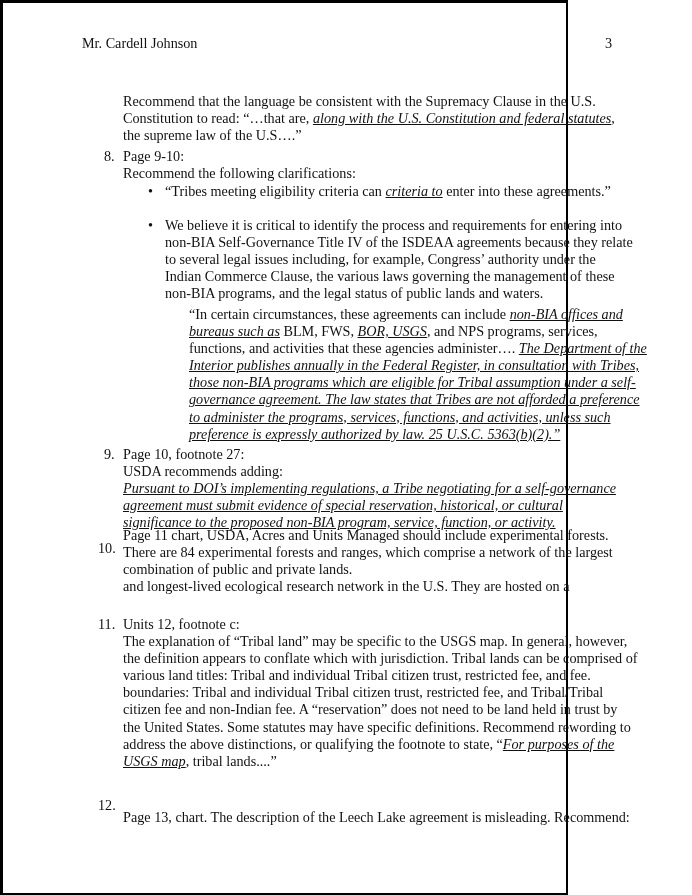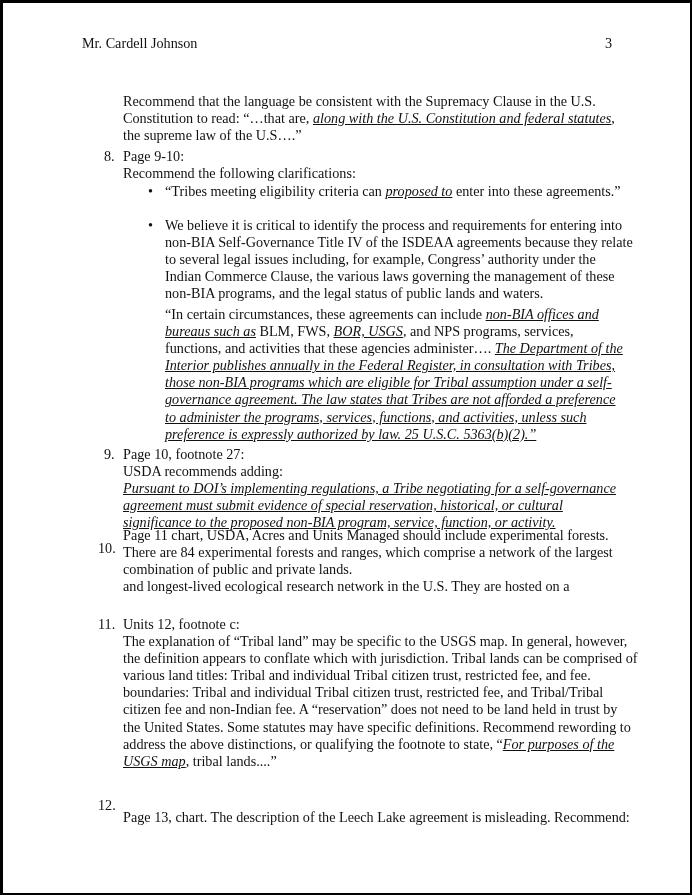--- a/index.html
+++ b/index.html
@@ -1,19 +1,19 @@
 <!DOCTYPE html>
 <html><head>
 <meta charset="utf-8">
 <style>
   html, body { margin: 0; padding: 0; background: #ffffff; }
   body { width: 692px; height: 895px; overflow: hidden; }
   .page {
     position: relative;
-    width: 692px; height: 895px;
+    width: 568px; height: 895px;
     box-sizing: border-box;
     border-top: 3px solid #000; border-left: 3px solid #000;
     border-right: 2px solid #000; border-bottom: 2px solid #000;
     background: #fff;
     font-family: "Liberation Serif", serif;
     font-size: 14.2px;
     line-height: 17.1px;
     color: #111;
   }
   .hdr-name { position: absolute; left: 79px; top: 32px; }
@@ -42,33 +42,33 @@
   </div>
 
   <div class="num" style="top:145px;">8.</div>
   <div class="block" style="top:145px;">
     <p>Page 9-10:</p>
     <p>Recommend the following clarifications:</p>
   </div>
 
   <div class="bullet" style="top:180px;">•</div>
   <div class="btext" style="top:180px;">
-    <p class="nowrap"><span>“Tribes meeting eligibility criteria can </span><em class="u">proposed to</em><span> enter into these agreements.”</span></p>
+    <p class="nowrap"><span>“Tribes meeting eligibility criteria can </span><em class="u">criteria to</em><span> enter into these agreements.”</span></p>
   </div>
 
   <div class="bullet" style="top:214px;">•</div>
   <div class="btext" style="top:214px;">
     <p class="nowrap">We believe it is critical to identify the process and requirements for entering into</p>
     <p class="nowrap">non-BIA Self-Governance Title IV of the ISDEAA agreements because they relate</p>
     <p class="nowrap">to several legal issues including, for example, Congress’ authority under the</p>
     <p class="nowrap">Indian Commerce Clause, the various laws governing the management of these</p>
     <p class="nowrap">non-BIA programs, and the legal status of public lands and waters.</p>
   </div>
 
-  <div class="btext" style="top:303px;">
+  <div class="btext" style="top:303px;margin-left:24px;">
     <p class="nowrap"><span>“In certain circumstances, these agreements can include </span><em class="u">non-BIA offices and</em></p>
     <p class="nowrap"><em class="u">bureaus such as</em><span> BLM, FWS, </span><em class="u">BOR, USGS</em><span>, and NPS programs, services,</span></p>
     <p class="nowrap"><span>functions, and activities that these agencies administer…. </span><em class="u">The Department of the</em></p>
     <p class="nowrap"><em class="u">Interior publishes annually in the Federal Register, in consultation with Tribes,</em></p>
     <p class="nowrap"><em class="u">those non-BIA programs which are eligible for Tribal assumption under a self-</em></p>
     <p class="nowrap"><em class="u">governance agreement. The law states that Tribes are not afforded a preference</em></p>
     <p class="nowrap"><em class="u">to administer the programs, services, functions, and activities, unless such</em></p>
     <p class="nowrap"><em class="u">preference is expressly authorized by law. 25 U.S.C. 5363(b)(2).”</em></p>
   </div>
 

